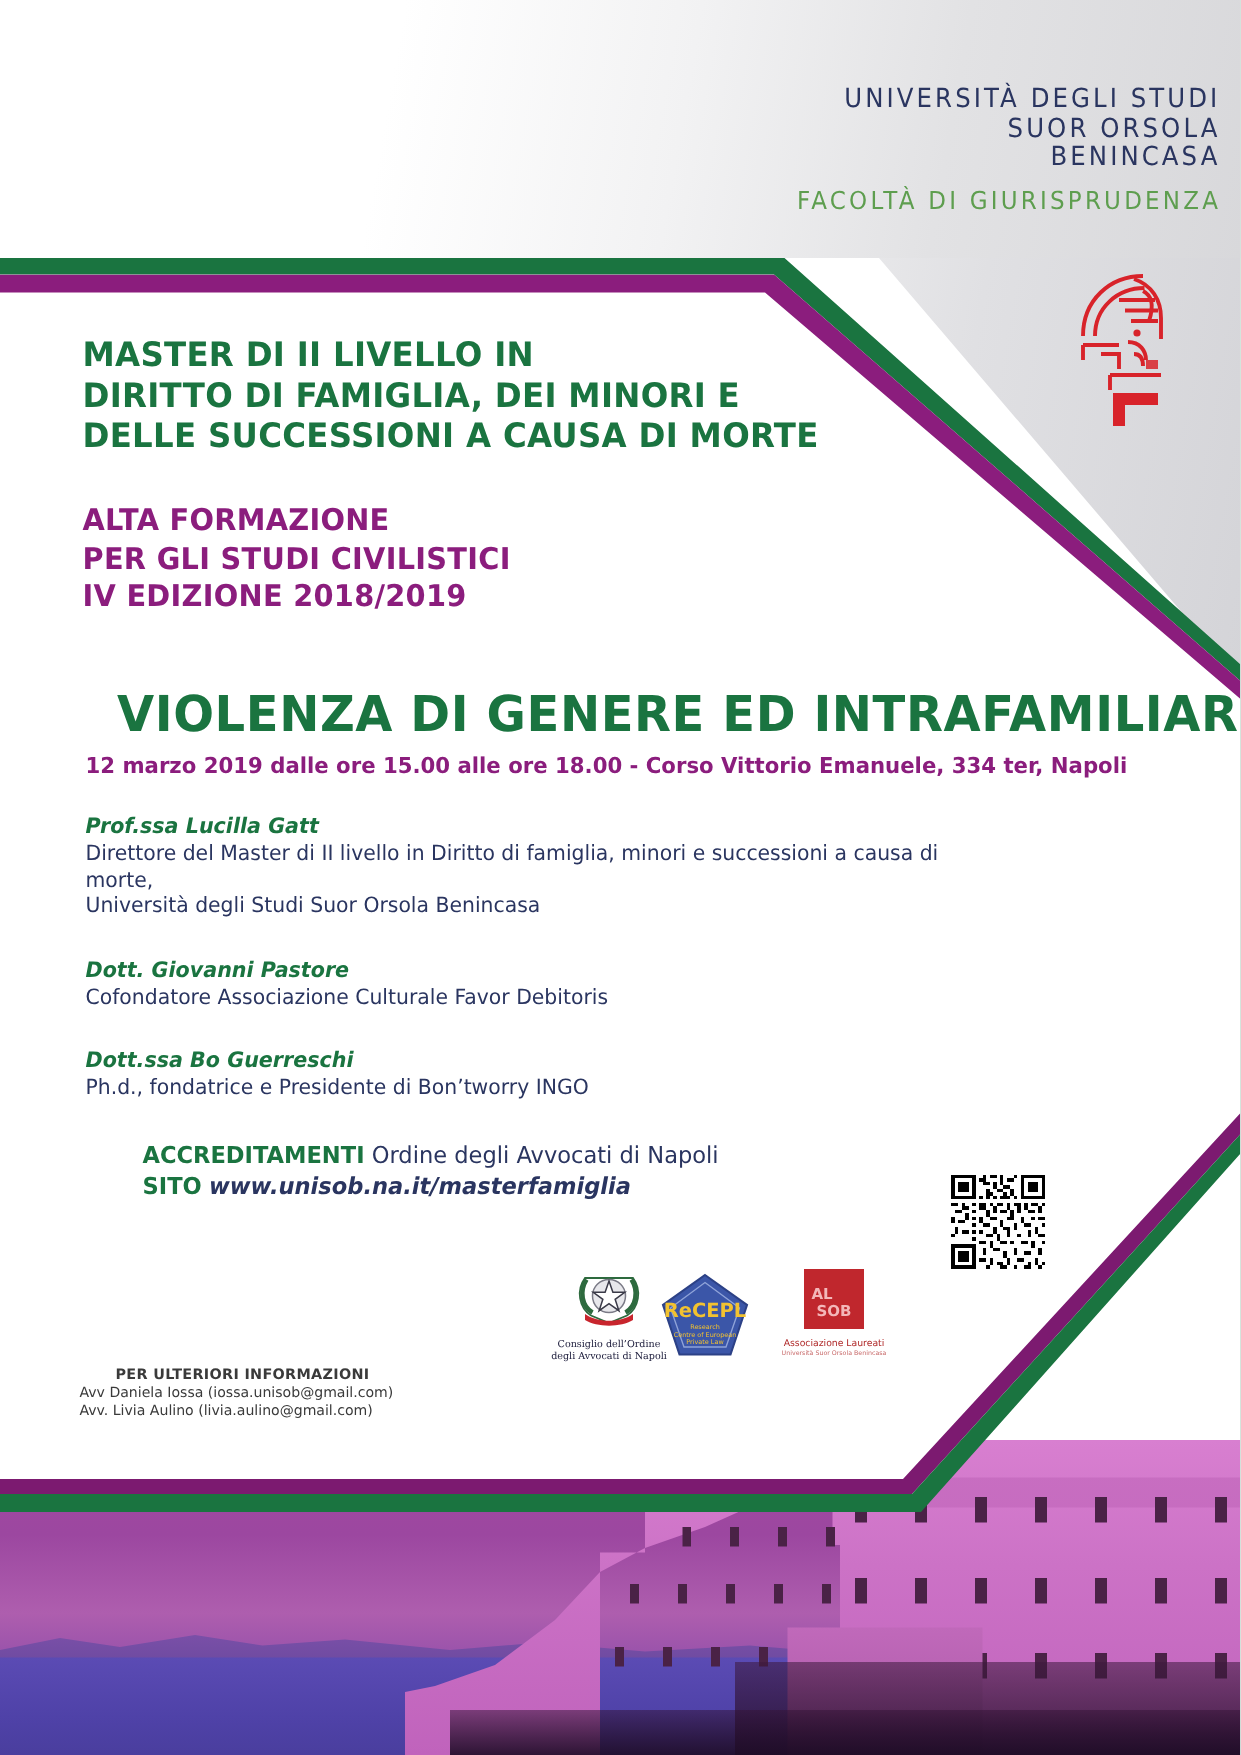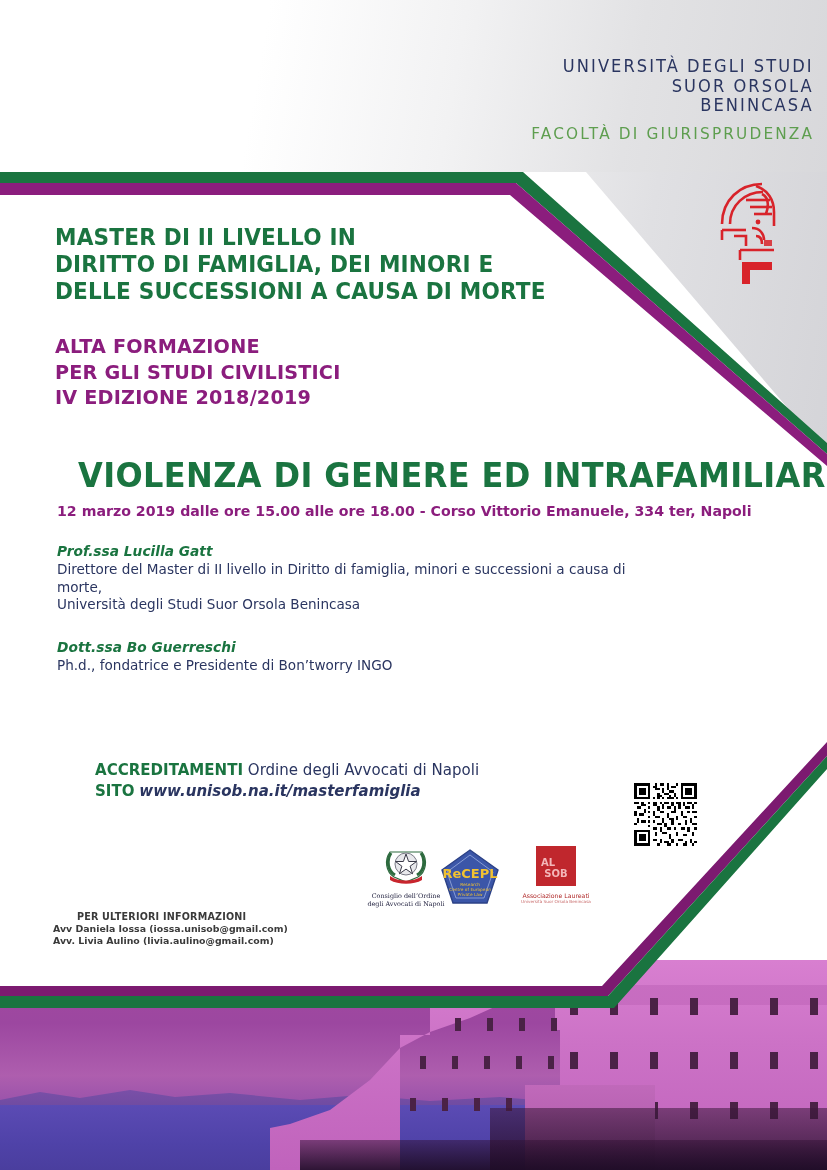--- a/index.html
+++ b/index.html
@@ -172,21 +172,21 @@
   }
 
   
   #footer-info{
     position:absolute;left:53px;top:910px;
     color:#3a3a3a;
   }
   #footer-title{
     font-size:9.6px;font-weight:bold;line-height:13px;letter-spacing:0.2px;padding-left:24px;
   }
-  .footer-line{ font-size:9.4px;line-height:12.2px;font-weight:bold; }
+  .footer-line{ font-size:9.4px;line-height:12.2px; }
 
   
   #photo{
     position:absolute;left:0;top:0;width:827px;height:1170px;
     pointer-events:none;
   }
   #photo-inner{
     position:absolute;left:0;top:0;width:827px;height:1170px;
     clip-path:polygon(0px 1000px, 612px 1000px, 827px 765px, 827px 1170px, 0px 1170px);
     overflow:hidden;
@@ -333,20 +333,24 @@
   </div>
 
   <div id="event-title">VIOLENZA DI GENERE ED INTRAFAMILIARE</div>
   <div id="event-date">12 marzo 2019 dalle ore 15.00 alle ore 18.00 - Corso Vittorio Emanuele, 334 ter, Napoli</div>
 
   <div id="speakers">
     <div class="speaker">
       <div class="speaker-name">Prof.ssa Lucilla Gatt</div>
       <div class="speaker-role">Direttore del Master di II livello in Diritto di famiglia, minori e successioni a causa di morte,</div>
       <div class="speaker-role">Università degli Studi Suor Orsola Benincasa</div>
+    </div>
+    <div class="speaker">
+      <div class="speaker-name">Dott. Giovanni Pastore</div>
+      <div class="speaker-role">Cofondatore Associazione Culturale Favor Debitoris</div>
     </div>
     <div class="speaker">
       <div class="speaker-name">Dott.ssa Bo Guerreschi</div>
       <div class="speaker-role">Ph.d., fondatrice e Presidente di Bon’tworry INGO</div>
     </div>
   </div>
 
   <div id="accred-block">
     <div class="accred-line">
       <span class="accred-key">ACCREDITAMENTI</span>

